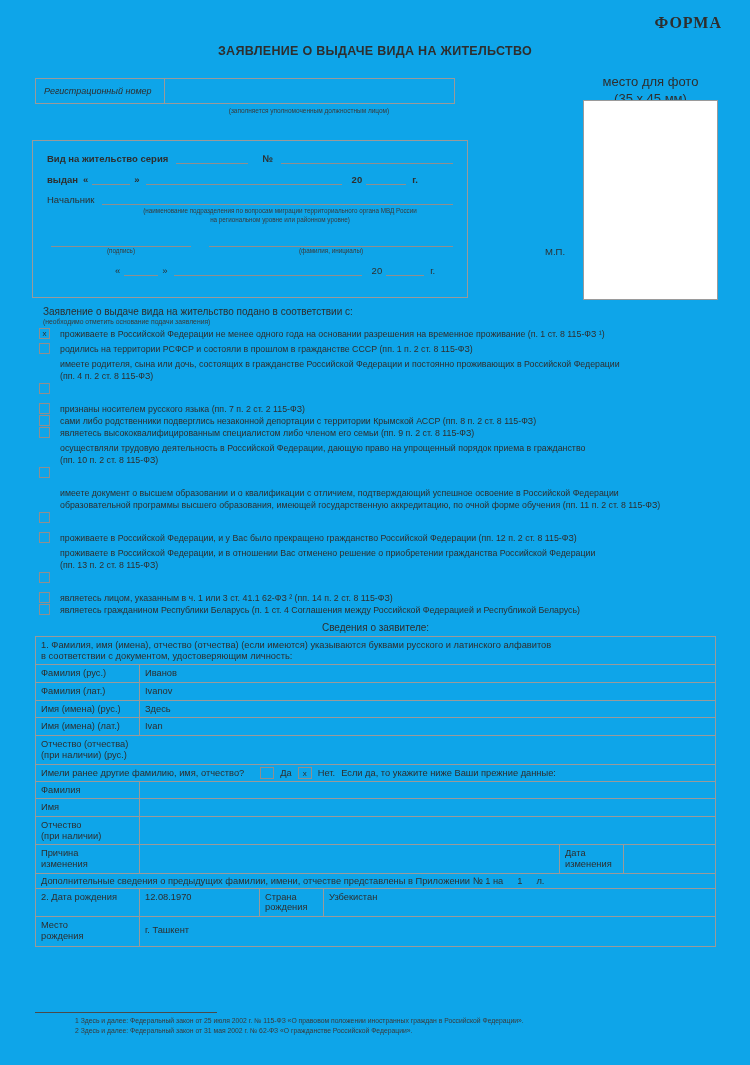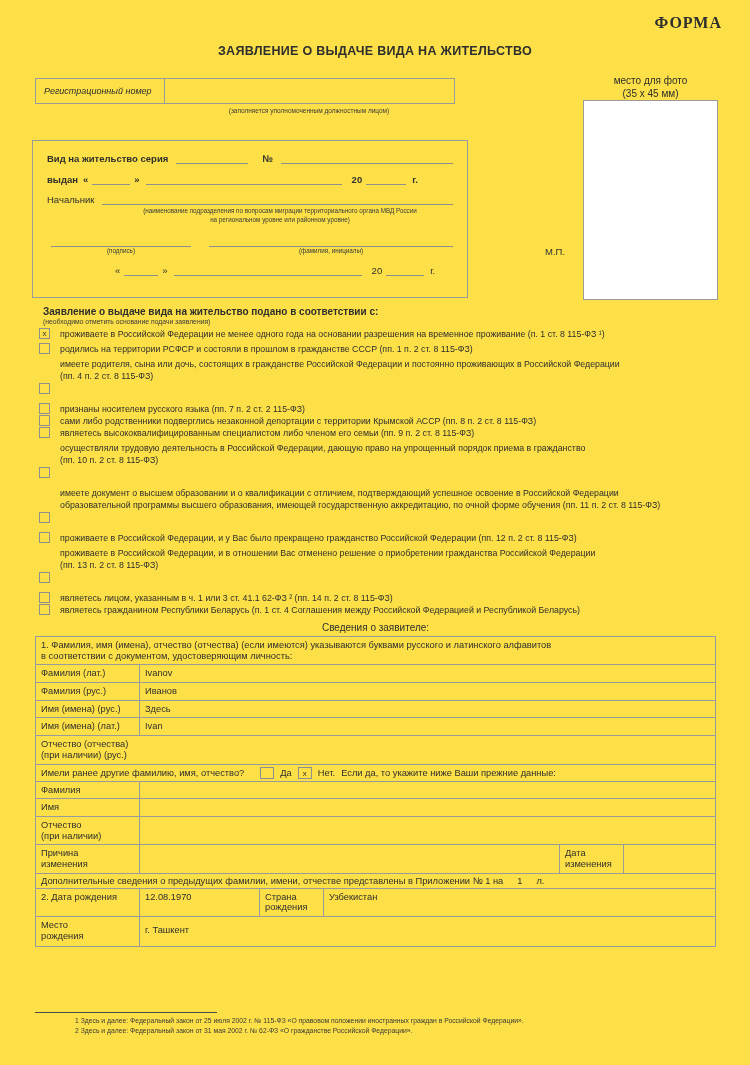--- a/index.html
+++ b/index.html
@@ -1,51 +1,51 @@
 <!DOCTYPE html>
 <html lang="ru"><head>
 <meta charset="utf-8">
 <style>
   * { margin:0; padding:0; box-sizing:border-box; }
   body { background:#ffffff; font-family:"Liberation Sans", sans-serif; color:#2e2e2e; }
-  .page { position:relative; width:750px; height:1065px; background:#fde047; overflow:hidden; }
+  .page { position:relative; width:750px; height:1065px; background:#0ea5e9; overflow:hidden; }
 
   
   .forma { position:absolute; top:14px; right:28px; font-family:"Liberation Serif", serif;
            font-weight:bold; font-size:16px; letter-spacing:1px; }
   .doc-title { position:absolute; top:44px; left:0; width:750px; text-align:center;
                font-weight:bold; font-size:12.5px; letter-spacing:.3px; }
 
   .reg-box { position:absolute; left:35px; top:78px; width:420px; height:26px;
              border:1px solid #9a9a9a; display:flex;font-style:italic; }
   .reg-label { flex:0 0 128px; font-size:9px; padding:7px 6px 0 8px; }
   .reg-value { flex:1; border-left:1px solid #9a9a9a; }
   .reg-caption { position:absolute; left:163px; top:107px; width:292px; text-align:center;
                  font-size:6.5px; color:#3a3a3a; }
 
   .photo-caption { position:absolute; left:583px; top:74px; width:135px; text-align:center;
-                   font-size:10px; line-height:1.3; }
+                   font-size:13px; line-height:1.3; }
   .photo-box { position:absolute; left:583px; top:100px; width:135px; height:200px;
                border:1px solid #9a9a9a; background:#fff; }
   .stamp { position:absolute; left:545px; top:246px; font-size:9.5px; }
 
   
   .permit-box { position:absolute; left:32px; top:140px; width:436px; height:158px;
                 border:1px solid #9a9a9a; padding:12px 14px 8px 14px; font-size:9.5px; }
   .p-row { display:flex; align-items:flex-end; }
   .p-row .b { font-weight:bold; }
   .blank { display:inline-block; border-bottom:1px solid #8f8f8f; height:11px; }
   .grow { flex:1; }
   .dept-caption { text-align:center; font-size:6.3px; line-height:1.35; color:#3a3a3a;
                   margin:2px 0 0 60px; }
   .sig-caption { font-size:6.3px; color:#3a3a3a; text-align:center; }
 
   
   .main-col { position:absolute; left:35px; top:306px; width:681px; }
-  .grounds-title { font-weight:bold; font-size:10px; padding-left:8px; }
+  .grounds-title { font-weight:normal; font-size:10px; padding-left:8px; }
   .grounds-note { font-size:6.8px; color:#3a3a3a; padding-left:8px; margin-top:1px; }
   .g-item { display:flex; align-items:flex-start; margin-top:3px; }
   .cb { flex:0 0 11px; width:11px; height:11px; border:1px solid #8f8f8f; margin-left:4px;
         font-size:8px; line-height:10px; text-align:center; }
   .g-text { font-size:8.8px; line-height:12px; margin-left:10px; }
   .g-below { margin-top:3px; }
   .g-below .g-line { font-size:8.8px; line-height:12px; margin-left:25px; }
   .g-below .cb { margin-top:1px; }
   .gap-lg { margin-top:9px; }
   .gap-sm { margin-top:0; }
@@ -207,26 +207,26 @@
 
     <div class="app-table">
       <div class="tr first">
         <div class="td head-cell">
           <div>1. Фамилия, имя (имена), отчество (отчества) (если имеются) указываются буквами русского и латинского алфавитов</div>
           <div>в соответствии с документом, удостоверяющим личность:</div>
         </div>
       </div>
 
       <div class="tr">
+        <div class="td td-label">Фамилия (рус.)</div>
+        <div class="td td-val vd">Иванов</div>
+      </div>
+      <div class="tr">
         <div class="td td-label">Фамилия (лат.)</div>
         <div class="td td-val vd">Ivanov</div>
-      </div>
-      <div class="tr">
-        <div class="td td-label">Фамилия (рус.)</div>
-        <div class="td td-val vd">Иванов</div>
       </div>
       <div class="tr">
         <div class="td td-label">Имя (имена) (рус.)</div>
         <div class="td td-val vd">Здесь</div>
       </div>
       <div class="tr">
         <div class="td td-label">Имя (имена) (лат.)</div>
         <div class="td td-val vd">Ivan</div>
       </div>
       <div class="tr">

